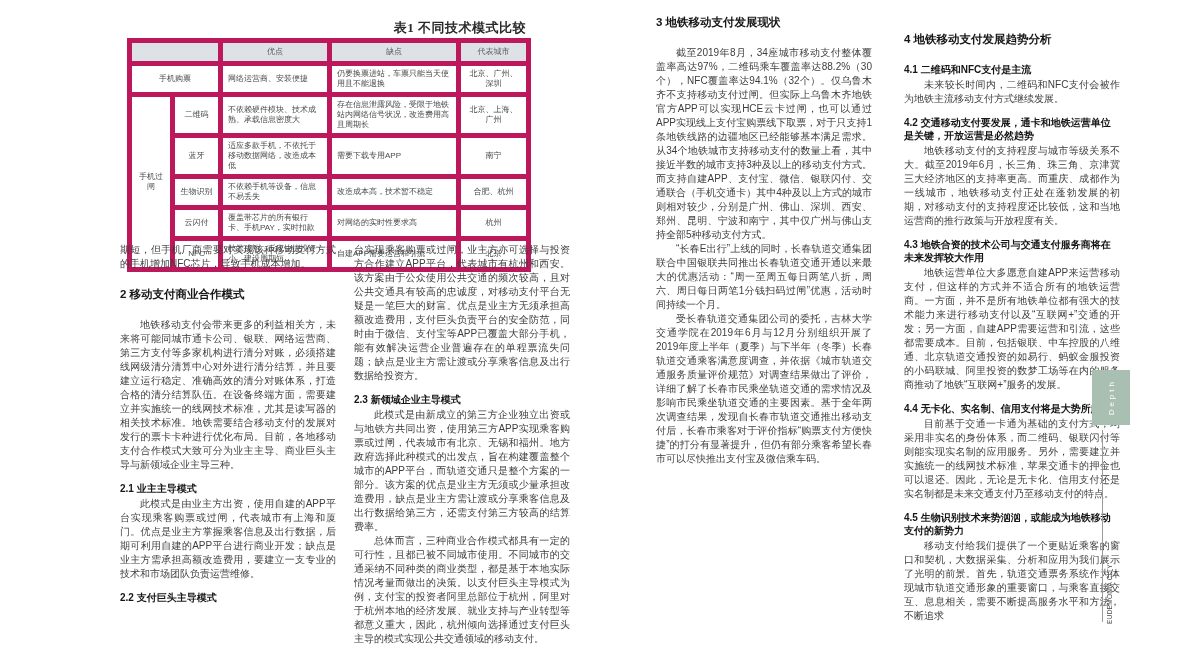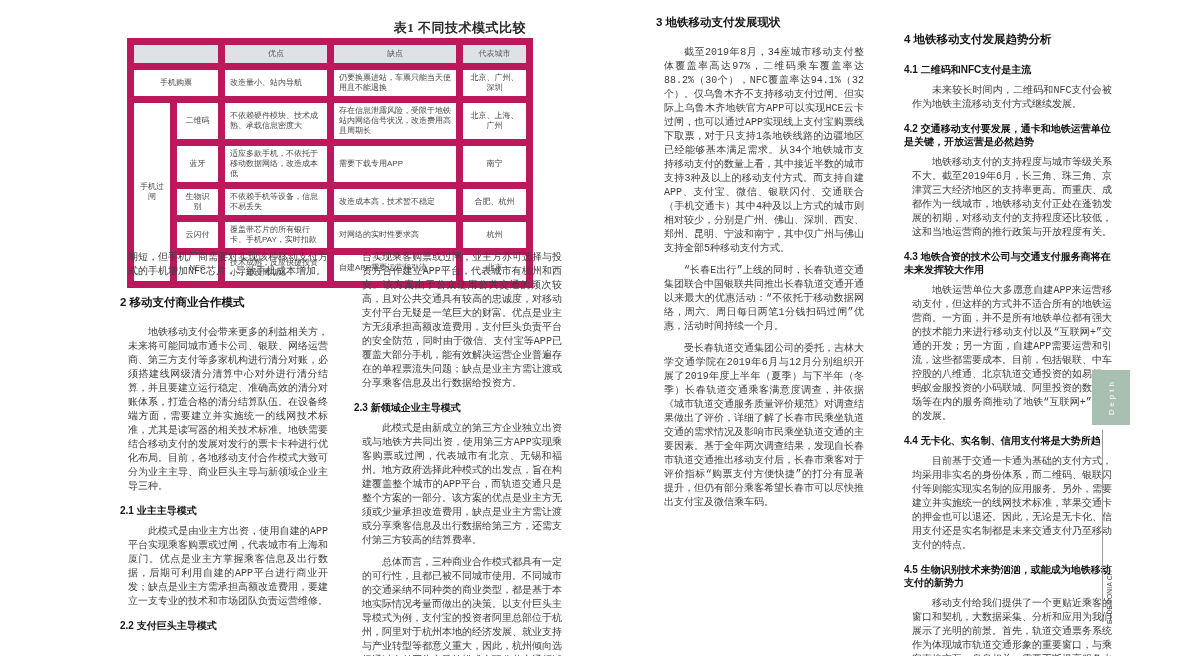--- a/index.html
+++ b/index.html
@@ -11,27 +11,27 @@
   .tbl-title{
     position:absolute;left:127px;top:19px;width:399px;text-align:right;
     font-size:13px;font-weight:700;color:#2a2a2a;letter-spacing:.5px;font-family:Liberation Serif, serif;
   }
   table.cmp{
     position:absolute;left:127px;top:38px;width:399px;border-collapse:collapse;table-layout:fixed;
     font-size:8px;line-height:10px;color:#4a4a4a;
     border-top:2px solid #60666b;border-bottom:2px solid #60666b;
     border-left:1px solid #8e9499;border-right:1px solid #8e9499;
   }
-  table.cmp th,table.cmp td{border:7px solid #be185d;padding:3px 5px;vertical-align:middle;}
+  table.cmp th,table.cmp td{border:5px solid #be185d;padding:3px 5px;vertical-align:middle;}
   table.cmp thead th{background:#dee2e6;font-weight:400;color:#55595e;text-align:center;height:12px;}
   td.c{text-align:center;}
   td.l{text-align:left;}
   
   .col{position:absolute;width:216px;text-align:justify;font-size:10px;line-height:14px;color:#3d3d3d;}
-  .col p{margin:8px;text-indent:2em;font-family:Liberation Mono, monospace;}
+  .col p{margin:0;text-indent:2em;}
   .col p.cont{text-indent:0;}
   .sec{font-size:11.5px;line-height:16px;font-weight:700;color:#161616;margin:15px 0 16px;text-align:left;}
   .sec.first{margin-top:0;}
   .sub{font-size:10px;line-height:13px;font-weight:700;color:#161616;margin:10px 0 2px;text-align:left;}
   .sub.tight{margin-top:5px;}
   #col1{left:120px;top:243px;}
   #col2{left:354px;top:243px;}
   #col3{left:656px;top:14px;}
   #col4{left:904px;top:31px;}
   
@@ -67,21 +67,21 @@
     <tr>
       <th colspan="2"></th>
       <th>优点</th>
       <th>缺点</th>
       <th>代表城市</th>
     </tr>
   </thead>
   <tbody>
     <tr>
       <td colspan="2" class="c">手机购票</td>
-      <td class="l">改造量小、站内导航</td>
+      <td class="l">网络运营商、安装便捷</td>
       <td class="l">仍要换票进站，车票只能当天使用且不能退换</td>
       <td class="c">北京、广州、深圳</td>
     </tr>
     <tr>
       <td rowspan="5" class="c">手机过闸</td>
       <td class="c">二维码</td>
       <td class="l">不依赖硬件模块、技术成熟、承载信息密度大</td>
       <td class="l">存在信息泄露风险，受限于地铁站内网络信号状况，改造费用高且周期长</td>
       <td class="c">北京、上海、广州</td>
     </tr>
@@ -124,21 +124,21 @@
 <div id="col2" class="col">
   <p class="cont">台实现乘客购票或过闸，业主方亦可选择与投资方合作建立APP平台，代表城市有杭州和西安。该方案由于公众使用公共交通的频次较高，且对公共交通具有较高的忠诚度，对移动支付平台无疑是一笔巨大的财富。优点是业主方无须承担高额改造费用，支付巨头负责平台的安全防范，同时由于微信、支付宝等APP已覆盖大部分手机，能有效解决运营企业普遍存在的单程票流失问题；缺点是业主方需让渡或分享乘客信息及出行数据给投资方。</p>
   <div class="sub">2.3 新领域企业主导模式</div>
   <p>此模式是由新成立的第三方企业独立出资或与地铁方共同出资，使用第三方APP实现乘客购票或过闸，代表城市有北京、无锡和福州。地方政府选择此种模式的出发点，旨在构建覆盖整个城市的APP平台，而轨道交通只是整个方案的一部分。该方案的优点是业主方无须或少量承担改造费用，缺点是业主方需让渡或分享乘客信息及出行数据给第三方，还需支付第三方较高的结算费率。</p>
   <p>总体而言，三种商业合作模式都具有一定的可行性，且都已被不同城市使用。不同城市的交通采纳不同种类的商业类型，都是基于本地实际情况考量而做出的决策。以支付巨头主导模式为例，支付宝的投资者阿里总部位于杭州，阿里对于杭州本地的经济发展、就业支持与产业转型等都意义重大，因此，杭州倾向选择通过支付巨头主导的模式实现公共交通领域的移动支付。</p>
 </div>
 
 <div id="col3" class="col">
   <div class="sec first">3 地铁移动支付发展现状</div>
   <p>截至2019年8月，34座城市移动支付整体覆盖率高达97%，二维码乘车覆盖率达88.2%（30个），NFC覆盖率达94.1%（32个）。仅乌鲁木齐不支持移动支付过闸。但实际上乌鲁木齐地铁官方APP可以实现HCE云卡过闸，也可以通过APP实现线上支付宝购票线下取票，对于只支持1条地铁线路的边疆地区已经能够基本满足需求。从34个地铁城市支持移动支付的数量上看，其中接近半数的城市支持3种及以上的移动支付方式。而支持自建APP、支付宝、微信、银联闪付、交通联合（手机交通卡）其中4种及以上方式的城市则相对较少，分别是广州、佛山、深圳、西安、郑州、昆明、宁波和南宁，其中仅广州与佛山支持全部5种移动支付方式。</p>
-  <p>“长春E出行”上线的同时，长春轨道交通集团联合中国银联共同推出长春轨道交通开通以来最大的优惠活动：“不依托于移动数据网络，周六、周日每日两笔1分钱扫码过闸”优惠，活动时间持续一个月。</p>
+  <p>“长春E出行”上线的同时，长春轨道交通集团联合中国银联共同推出长春轨道交通开通以来最大的优惠活动：“周一至周五每日两笔八折，周六、周日每日两笔1分钱扫码过闸”优惠，活动时间持续一个月。</p>
   <p>受长春轨道交通集团公司的委托，吉林大学交通学院在2019年6月与12月分别组织开展了2019年度上半年（夏季）与下半年（冬季）长春轨道交通乘客满意度调查，并依据《城市轨道交通服务质量评价规范》对调查结果做出了评价，详细了解了长春市民乘坐轨道交通的需求情况及影响市民乘坐轨道交通的主要因素。基于全年两次调查结果，发现自长春市轨道交通推出移动支付后，长春市乘客对于评价指标“购票支付方便快捷”的打分有显著提升，但仍有部分乘客希望长春市可以尽快推出支付宝及微信乘车码。</p>
 </div>
 
 <div id="col4" class="col">
   <div class="sec first">4 地铁移动支付发展趋势分析</div>
   <div class="sub tight">4.1 二维码和NFC支付是主流</div>
   <p>未来较长时间内，二维码和NFC支付会被作为地铁主流移动支付方式继续发展。</p>
   <div class="sub">4.2 交通移动支付要发展，通卡和地铁运营单位是关键，开放运营是必然趋势</div>
   <p>地铁移动支付的支持程度与城市等级关系不大。截至2019年6月，长三角、珠三角、京津冀三大经济地区的支持率更高。而重庆、成都作为一线城市，地铁移动支付正处在蓬勃发展的初期，对移动支付的支持程度还比较低，这和当地运营商的推行政策与开放程度有关。</p>
   <div class="sub">4.3 地铁合资的技术公司与交通支付服务商将在未来发挥较大作用</div>

